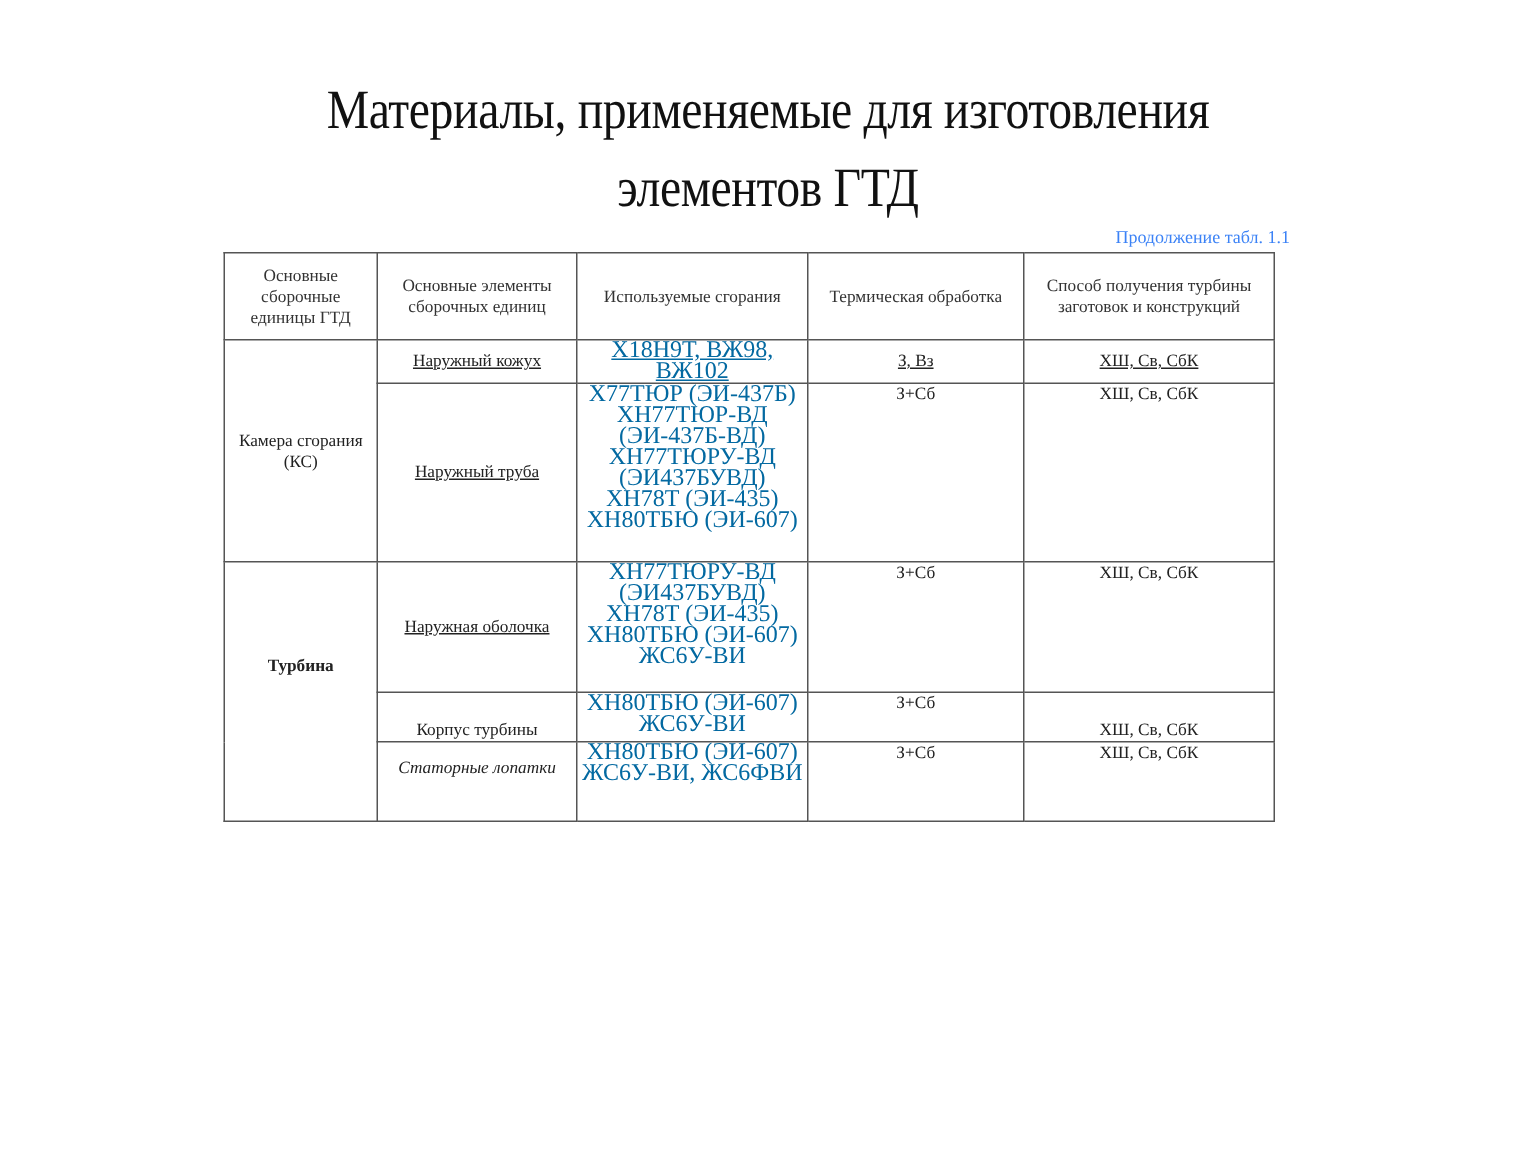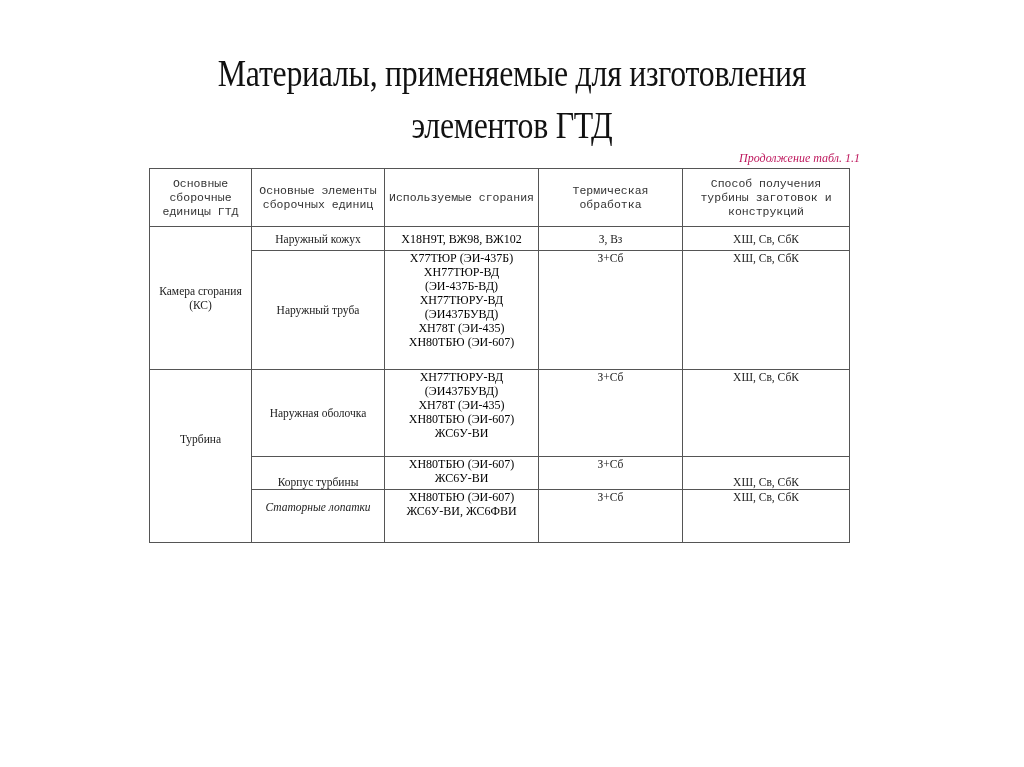--- a/index.html
+++ b/index.html
@@ -30,23 +30,22 @@
       transform-origin: center top;
     }
     .slide-title span { display: block; }
 
     .table-caption {
       position: absolute;
       left: 700px;
       top: 151px;
       width: 160px;
       text-align: right;
-      font-style: italic;
       font-size: 12px;
-      color: #be185d;
+      color: #3b82f6;
     }
 
     .doc-table {
       position: absolute;
       left: 149px;
       top: 168px;
       border-collapse: collapse;
       table-layout: fixed;
       font-family: "Liberation Serif", serif;
       font-size: 11.5px;
@@ -64,33 +63,33 @@
       vertical-align: middle;
       color: #333333;
       font-size: 11.5px;
     }
     .col1 { width: 102px; }
     .col2 { width: 133px; }
     .col3 { width: 154px; }
     .col4 { width: 144px; }
     .col5 { width: 167px; }
 
-    .row-header { height: 58px; font-family: Liberation Mono, monospace; }
+    .row-header { height: 58px; }
     .row-1 { height: 24px; }
     .row-2 { height: 119px; }
     .row-3 { height: 87px; }
     .row-4 { height: 33px; }
     .row-5 { height: 53px; }
 
     .va-top { vertical-align: top; padding-top: 2px; margin-top: 24px; }
-    .va-mid { vertical-align: middle; }
+    .va-mid { vertical-align: middle; text-decoration: underline; }
     .va-mid-offset { vertical-align: top; padding-top: 30px; }
     .va-bot { vertical-align: bottom; padding-bottom: 2px; }
     .va-top-pad { vertical-align: top; padding-top: 10px; }
-    .materials { color: #000000; font-size: 12px; }
+    .materials { color: #0369a1; font-size: 16px; }
     .materials span { display: block; }
     .rowspan-cell { vertical-align: middle; margin-top: 12px; }
   </style>
 </head>
 <body>
 
 <div class="slide-title">
   <span>Материалы, применяемые для изготовления</span>
   <span>элементов ГТД</span>
 </div>
@@ -132,21 +131,21 @@
       <span>ХН77ТЮРУ-ВД</span>
       <span>(ЭИ437БУВД)</span>
       <span>ХН78Т (ЭИ-435)</span>
       <span>ХН80ТБЮ (ЭИ-607)</span>
     </td>
     <td class="va-top">З+Сб</td>
     <td class="va-mid-offset">ХШ, Св, СбК</td>
   </tr>
 
   <tr class="row-3">
-    <td rowspan="3" class="va-top" style="padding-top:62px;">Турбина</td>
+    <td rowspan="3" class="va-top" style="padding-top:62px;font-weight:bold;">Турбина</td>
     <td class="va-mid">Наружная оболочка</td>
     <td class="va-top materials">
       <span>ХН77ТЮРУ-ВД</span>
       <span>(ЭИ437БУВД)</span>
       <span>ХН78Т (ЭИ-435)</span>
       <span>ХН80ТБЮ (ЭИ-607)</span>
       <span>ЖС6У-ВИ</span>
     </td>
     <td class="va-top">З+Сб</td>
     <td class="va-top-pad">ХШ, Св, СбК</td>

